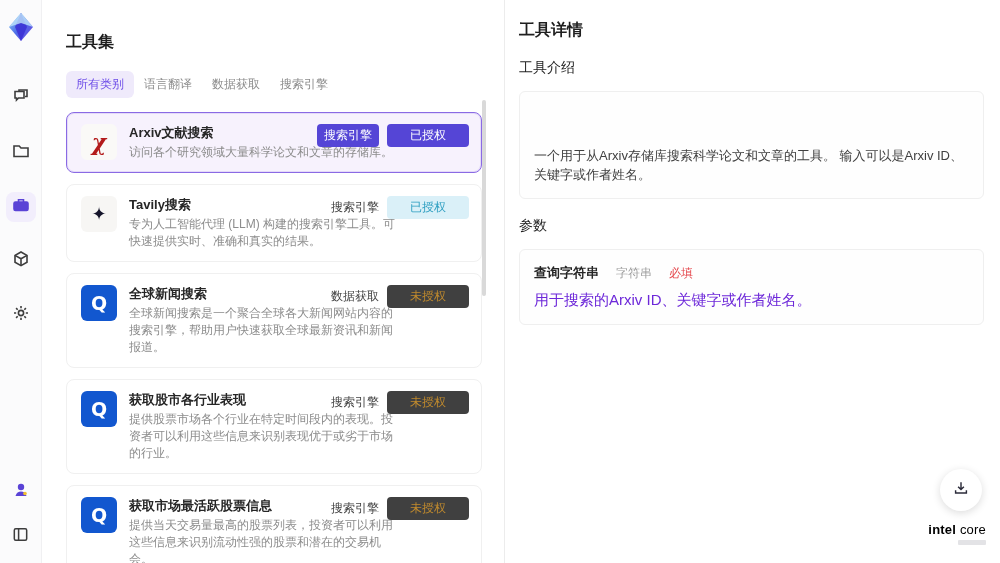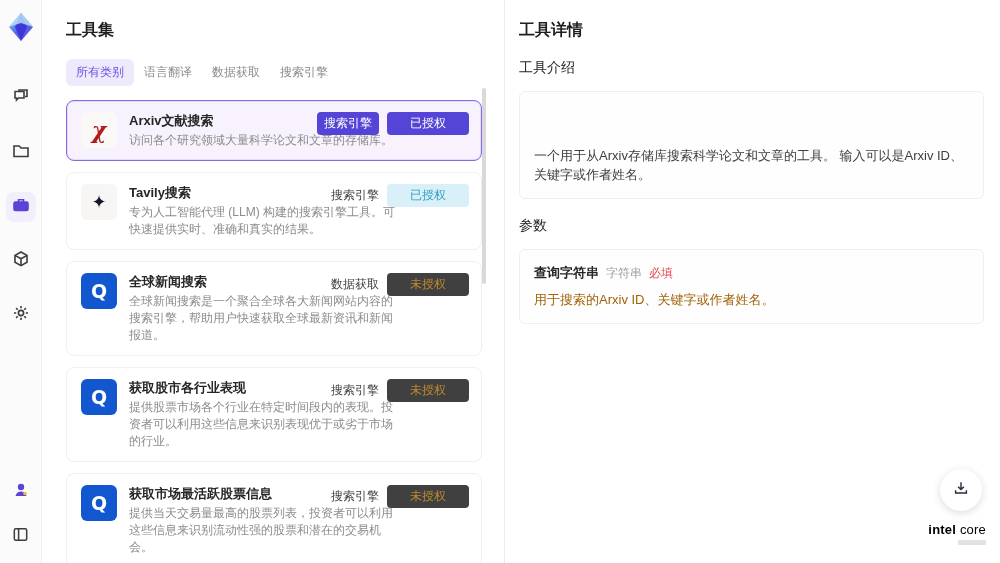--- a/index.html
+++ b/index.html
@@ -10,21 +10,21 @@
   .rail { position:absolute; left:0; top:0; width:42px; height:563px; background:#fbfbfc; border-right:1px solid #f0f0f2; display:flex; flex-direction:column; align-items:center; }
   .logo { width:34px; height:34px; margin-top:10px; }
   .rail-icons { margin-top:40px; display:flex; flex-direction:column; align-items:center; gap:24px; }
   .rail-btn { width:30px; height:30px; display:flex; align-items:center; justify-content:center; border-radius:8px; cursor:pointer; }
   .rail-btn svg { stroke:#3d3d3d; fill:none; stroke-width:1.6; }
   .rail-btn.active { background:#f2eefc; }
   .rail-btn.active svg { stroke:#5a43d6; fill:#5a43d6; }
   .rail-bottom { margin-top:auto; display:flex; flex-direction:column; align-items:center; gap:14px; padding-bottom:12px; }
 
   
-  .list-panel { position:absolute; left:42px; top:0; width:462px; height:437px; background:#ffffff; }
+  .list-panel { position:absolute; left:42px; top:12px; width:462px; height:437px; background:#ffffff; }
   .panel-title { font-size:16px; font-weight:bold; color:#1f1f1f; padding:20px 0 0 24px; }
   .tabs { display:flex; padding:18px 0 12px 24px; align-items:center; }
   .tab { font-size:12px; color:#8c8c8c; padding:5px 10px; border-radius:6px; cursor:pointer; white-space:nowrap; }
   .tab.active { background:#efeafb; color:#6e4ee8; }
 
   .tool-list { padding:2px 22px 0 24px; }
   .tool-card { position:relative; display:flex; background:#ffffff; border:1px solid #f0f0f0; border-radius:8px; padding:11px 12px 11px 14px; margin-bottom:11px; cursor:pointer; }
   .tool-card.selected { border:1px solid #8a6ae4; background:#f7f2fd; box-shadow:0 0 0 1px #e4daf9 inset; }
   .tool-icon { width:36px; height:36px; border-radius:6px; flex:0 0 36px; display:flex; align-items:center; justify-content:center; font-size:20px; background:#f7f6f4; }
   .ic-arxiv { background:#faf9f7; color:#b31b1b; font-family:"DejaVu Serif",serif; font-style:italic; font-weight:bold; font-size:22px; }
@@ -45,25 +45,25 @@
 
   
   .v-divider { position:absolute; left:504px; top:0; width:1px; height:563px; background:#ececec; }
 
   
   .detail-panel { position:absolute; left:505px; top:0; width:495px; height:496px; background:#ffffff; padding:20px 16px 0 14px; }
   .detail-title { font-size:16px; font-weight:bold; color:#1f1f1f; }
   .section-head { font-size:14px; font-weight:normal; color:#1f1f1f; margin-top:18px; }
   .info-card { margin-top:14px; border:1px solid #efefef; border-radius:6px; background:#fefefe; padding:14px 14px; }
   .intro-text { font-size:13px; color:#404040; line-height:19px;margin-top:40px; }
-  .param-row1 { display:flex; align-items:baseline; gap:7px; }
+  .param-row1 { display:flex; align-items:baseline; gap:17px; }
   .param-name { font-size:13px; font-weight:bold; color:#262626; }
   .param-type { font-size:12px; color:#9a9a9a; }
   .param-required { font-size:12px; color:#e5484d; }
-  .param-desc { font-size:13px; color:#a16207; margin-top:9px; }
+  .param-desc { font-size:15px; color:#6d28d9; margin-top:9px; }
 
   
   .download-fab { position:absolute; right:18px; bottom:52px; width:42px; height:42px; border-radius:50%; background:#ffffff; box-shadow:0 2px 8px rgba(0,0,0,0.14); display:flex; align-items:center; justify-content:center; cursor:pointer; }
   .download-fab svg { stroke:#2b2b3a; fill:none; stroke-width:1.6; }
   .intel-brand { position:absolute; right:14px; bottom:18px; text-align:left; color:#000000; }
   .intel-line { font-size:13px; letter-spacing:0.2px; }
   .intel-line .intel-word { font-weight:bold; }
   .intel-sub { height:5px; width:28px; background:#e3e3e6; margin:3px 0 0 auto; border-radius:1px; }
 </style>
 </head>

